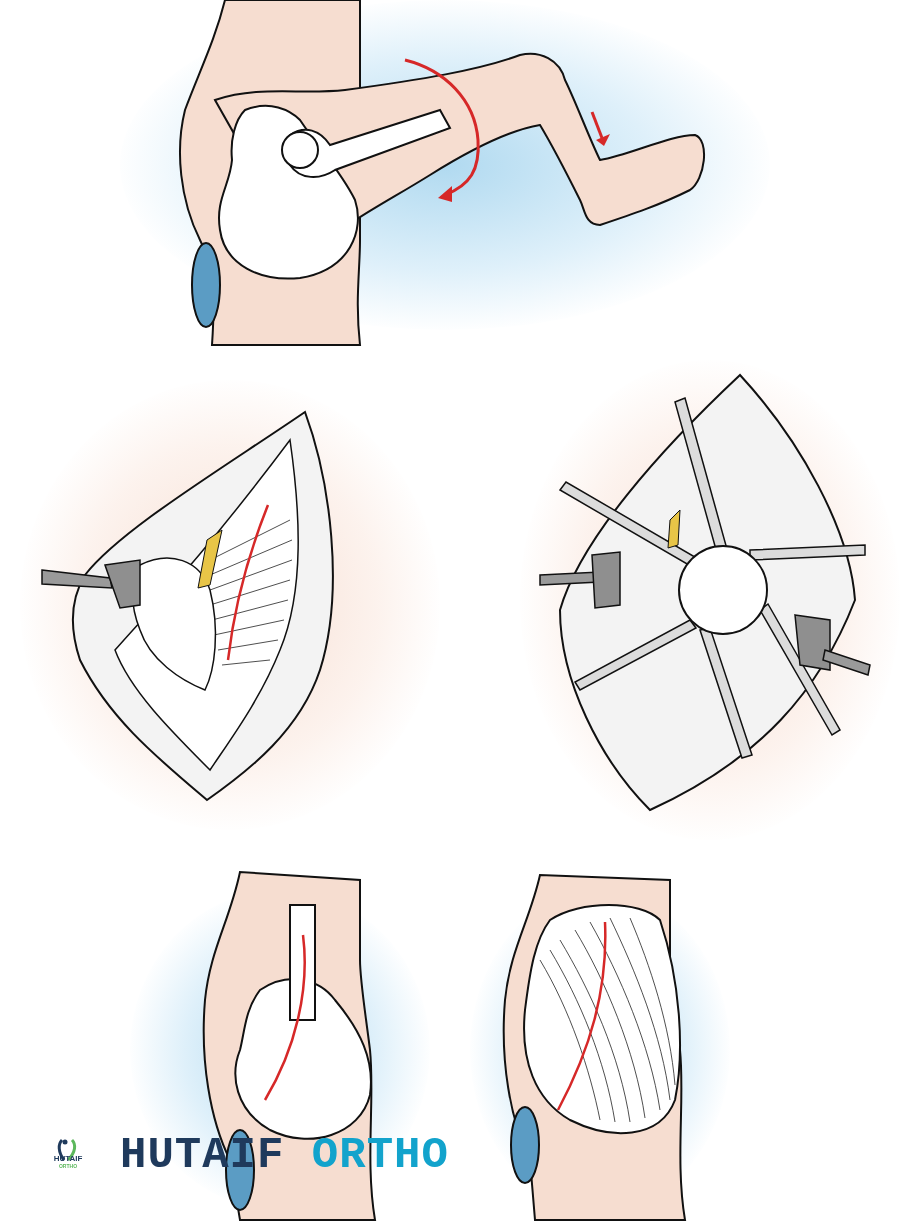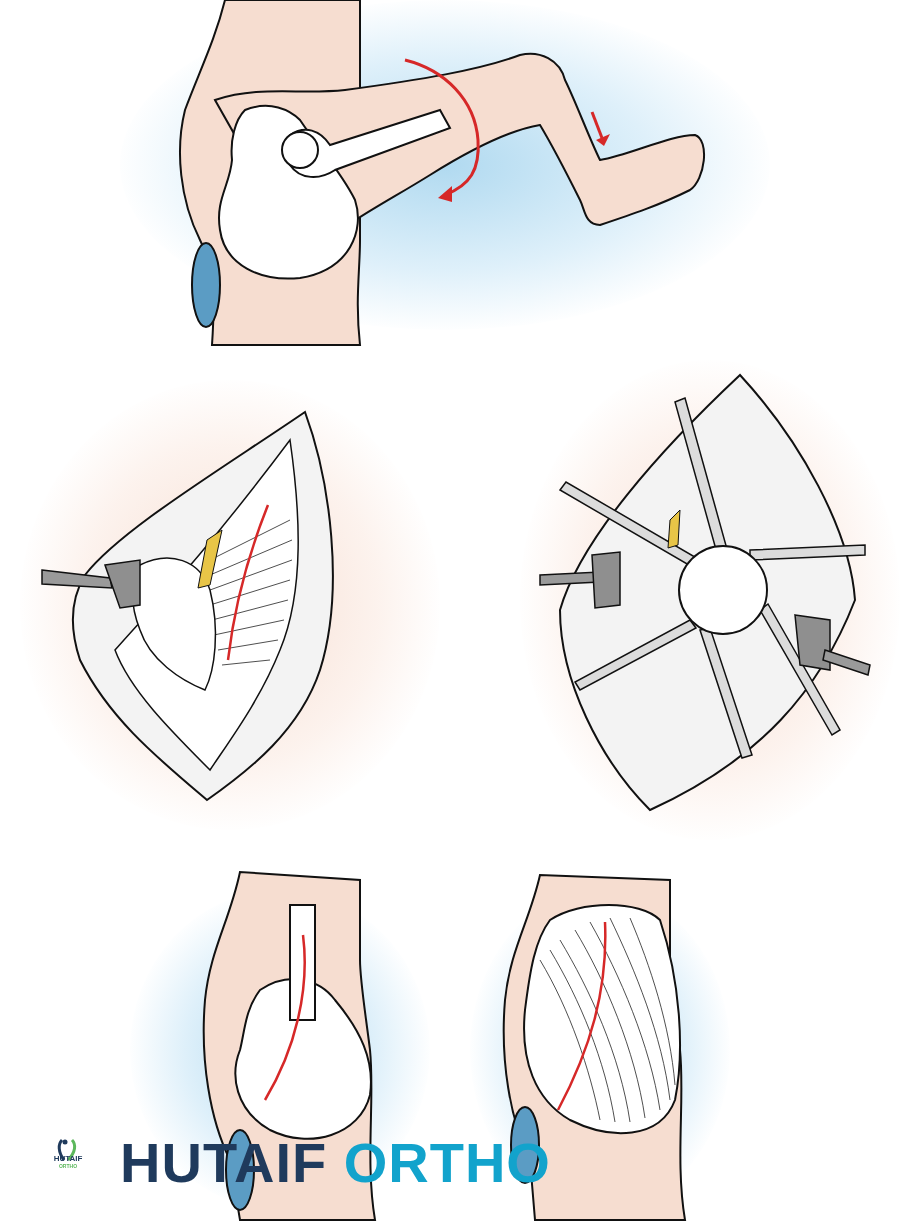--- a/index.html
+++ b/index.html
@@ -1,21 +1,21 @@
 <!DOCTYPE html>
 <html><head>
   <meta charset="utf-8">
   <style>
     html, body { margin: 0; padding: 0; background: #ffffff; }
     body { width: 900px; height: 1225px; position: relative; overflow: hidden; font-family: "Liberation Sans", sans-serif; }
     .panel { position: absolute; }
     .glow-blue { position: absolute; border-radius: 50%; background: radial-gradient(ellipse at center, rgba(150,205,235,0.75) 0%, rgba(190,225,245,0.5) 45%, rgba(255,255,255,0) 72%); }
     .glow-skin { position: absolute; border-radius: 50%; background: radial-gradient(ellipse at center, rgba(245,215,200,0.85) 0%, rgba(250,230,220,0.5) 50%, rgba(255,255,255,0) 72%); }
     svg { position: absolute; overflow: visible; }
-    .brand { position: absolute; left: 120px; top: 1130px; font-family: Liberation Sans, sans-serif; font-weight: bold; font-size: 56px; letter-spacing: 1px; white-space: nowrap; }
+    .brand { position: absolute; left: 120px; top: 1130px; font-family: Liberation Mono, monospace; font-weight: bold; font-size: 44px; letter-spacing: 1px; white-space: nowrap; }
     .brand .a { color: #1f3a5c; }
     .brand .b { color: #12a3cc; }
     .logo { position: absolute; left: 50px; top: 1130px; width: 34px; height: 40px; }
     .logo-text { position: absolute; left: 48px; top: 1154px; font-size: 8px; font-weight: bold; color: #1f3a5c; width: 40px; text-align: center; }
     .logo-sub { position: absolute; left: 48px; top: 1163px; font-size: 5px; font-weight: bold; color: #5cb85c; width: 40px; text-align: center; }
   </style>
 </head>
 <body>
 
 <div class="panel" style="left:0;top:0;width:900px;height:350px;">

